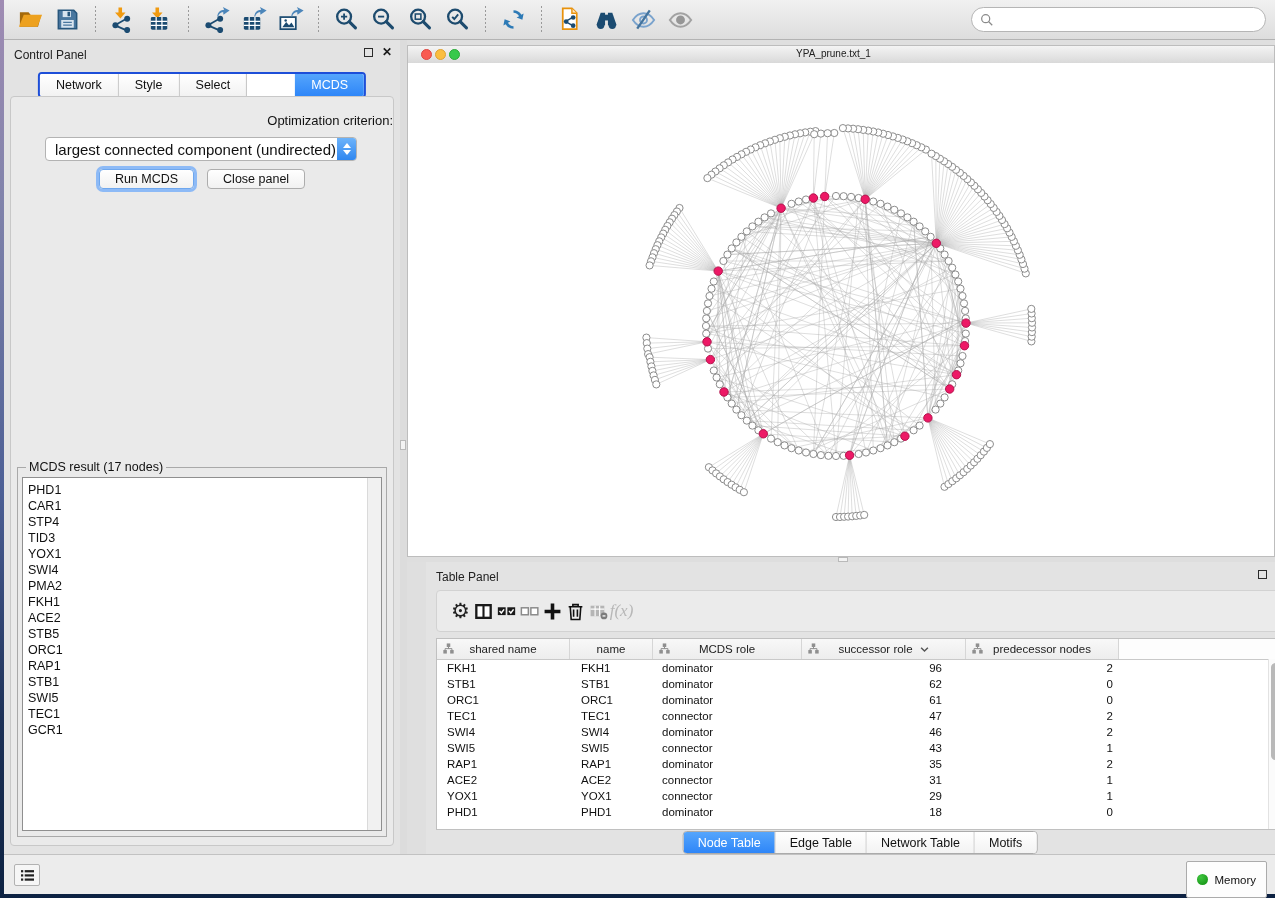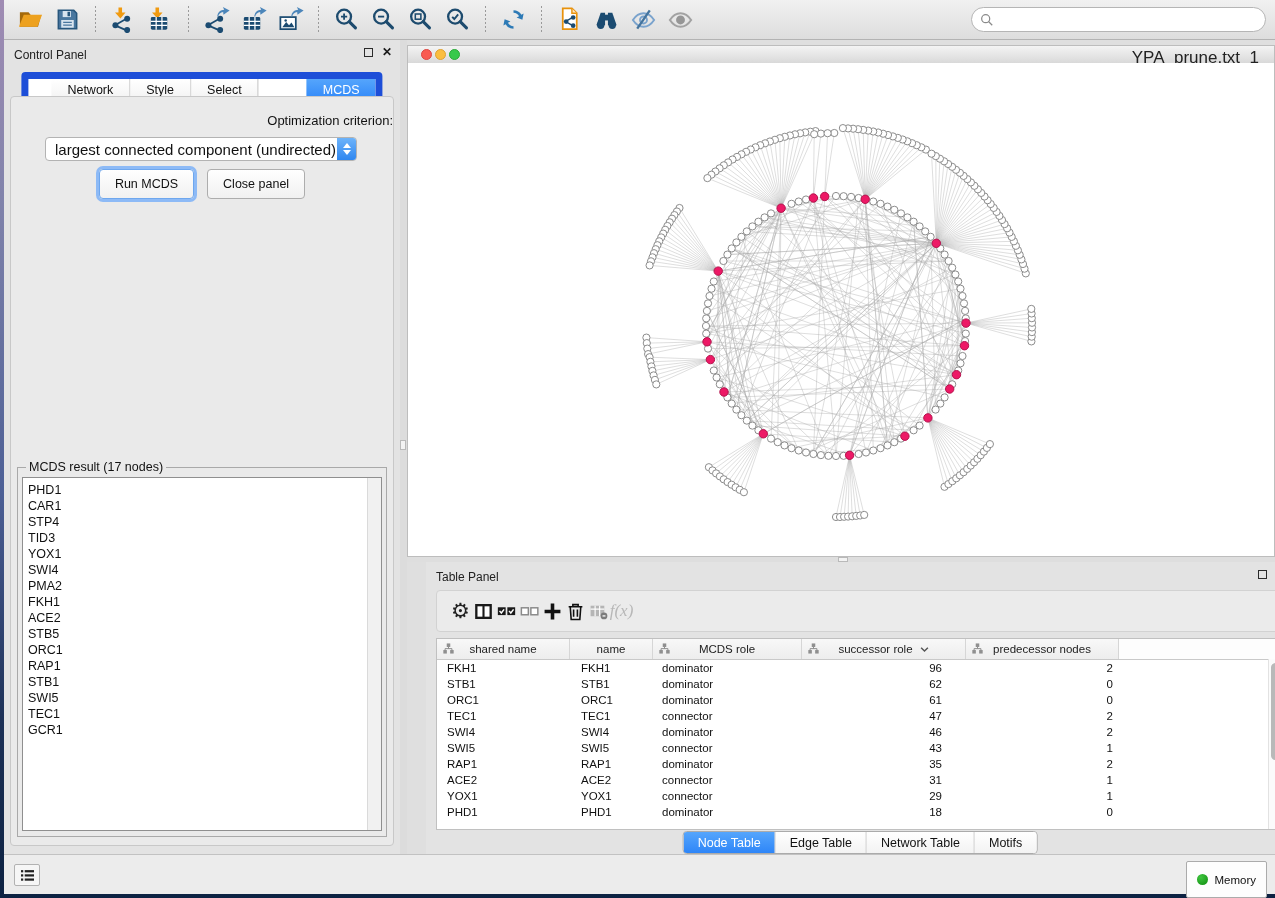--- a/index.html
+++ b/index.html
@@ -25,37 +25,37 @@
   .searchbox input{border:none;outline:none;flex:1;font:12.5px "Liberation Sans",sans-serif;background:transparent;height:20px;}
 
   
   #control-panel{position:absolute;left:0;top:40px;width:396px;bottom:39px;background:#e3e3e3;}
   .panel-titlebar{position:absolute;left:0;top:0;right:0;height:28px;}
   .panel-title{position:absolute;left:10px;top:8px;font-size:12px;color:#222;}
   .win-btns{position:absolute;right:8px;top:7px;display:flex;align-items:center;gap:9px;}
   .win-float{width:9px;height:9px;border:1.5px solid #2b2b2b;display:inline-block;box-sizing:border-box;}
   .win-close{font-size:12px;font-weight:bold;color:#1a1a1a;line-height:11px;}
   .cp-tabs{position:absolute;left:50%;transform:translateX(-50%);top:32px;height:22px;display:flex;
-    border:7px solid #1d4ed8;border-radius:4px;overflow:hidden;background:#fff;padding-left:23px;}
+    border:2px solid #1d4ed8;border-radius:4px;overflow:hidden;background:#fff;}
   .cp-tab{padding:0 16px;font-size:12.5px;color:#111;display:flex;align-items:center;
     background:linear-gradient(#ffffff,#f2f2f2);border-right:1px solid #c2c2c2;}
   .cp-tab:last-child{border-right:none;}
   .cp-tab.active{background:linear-gradient(#55a5fc,#2e86f8);color:#fff;margin-left:48px;}
   .cp-content{position:absolute;left:6px;right:6px;top:56px;bottom:8px;background:#eaeaea;
     border:1px solid #c8c8c8;border-radius:4px;}
   .opt-label{position:absolute;top:16px;left:0;right:0;text-align:right;font-size:13px;color:#111;}
   .dropdown{position:absolute;left:34px;top:40px;width:312px;height:24px;background:#fff;
     border:1px solid #b3b3b3;border-radius:4px;box-sizing:border-box;display:flex;align-items:center;}
   .dd-value{flex:1;font-size:15px;color:#111;padding-left:9px;white-space:nowrap;overflow:hidden;}
   .dd-stepper{width:19px;align-self:stretch;background:linear-gradient(#6db3fa,#2f87f0);
     border-radius:0 3px 3px 0;display:flex;flex-direction:column;align-items:center;justify-content:center;gap:2px;}
   .dd-up{width:0;height:0;border-left:4px solid transparent;border-right:4px solid transparent;border-bottom:5px solid #fff;}
   .dd-down{width:0;height:0;border-left:4px solid transparent;border-right:4px solid transparent;border-top:5px solid #fff;}
   .btn-row{position:absolute;top:72px;left:0;right:0;display:flex;justify-content:center;gap:13px;}
-  .mac-btn{height:30px;padding:0 15px;background:linear-gradient(#ffffff,#f1f1f1);border:1px solid #adadad;
+  .mac-btn{height:20px;padding:0 15px;background:linear-gradient(#ffffff,#f1f1f1);border:1px solid #adadad;
     border-radius:4px;font:12.5px "Liberation Sans",sans-serif;color:#111;}
   .mac-btn.focused{box-shadow:0 0 0 3px rgba(90,160,252,.65);border-color:#6ea7ee;}
   .fieldset{position:absolute;left:6px;right:6px;top:370px;bottom:8px;border:1px solid #a9a9a9;}
   .legend{position:absolute;top:-8px;left:8px;background:#eaeaea;padding:0 3px;font-size:12.5px;color:#111;}
   .result-list{position:absolute;left:4px;right:4px;top:9px;bottom:5px;background:#fff;
     border:1px solid #8f8f8f;overflow:hidden;}
   .result-item{font-size:12.5px;color:#111;line-height:16px;padding-left:5px;}
   .result-list .pad{height:4px;}
   .result-scroll{position:absolute;right:5px;top:10px;bottom:6px;width:13px;background:#f1f1f1;border-left:1px solid #dadada;}
 
@@ -65,21 +65,21 @@
 
   
   #network-panel{position:absolute;left:403px;top:45px;width:868px;height:512px;background:#fff;
     border:1px solid #bdbdbd;box-sizing:border-box;}
   .net-titlebar{position:absolute;left:0;top:0;right:0;height:17px;
     background:linear-gradient(#f4f4f4,#d9d9d9);border-bottom:1px solid #bcbcbc;}
   .tl{position:absolute;top:3px;width:11px;height:11px;border-radius:50%;display:inline-block;box-sizing:border-box;}
   .tl.red{left:13px;background:#f95b52;border:1px solid #dd4742;}
   .tl.yellow{left:27px;background:#fbbe3f;border:1px solid #dfa133;}
   .tl.green{left:41px;background:#37c94b;border:1px solid #29ab37;}
-  .net-title{position:absolute;left:0;right:15px;top:2px;text-align:right;font-size:17px;color:#222;}
+  .net-title{position:absolute;left:0;right:15px;top:2px;text-align:center;font-size:10px;color:#222;}
   #network-canvas{position:absolute;left:0;top:17px;width:866px;height:493px;background:#fff;}
 
   
   #h-splitter{position:absolute;left:403px;top:557px;width:868px;height:5px;background:#dedede;}
   #h-splitter .handle-h{position:absolute;left:431px;top:0;width:10px;height:5px;background:#f3f3f3;border:1px solid #b9b9b9;box-sizing:border-box;}
 
   
   #table-panel{position:absolute;left:422px;top:562px;width:868px;height:292px;background:#e3e3e3;}
   #tp-toolbar{position:absolute;left:10px;right:10px;top:28px;height:42px;background:#ebebeb;
     border:1px solid #d2d2d2;border-radius:4px;display:flex;align-items:center;padding-left:12px;box-sizing:border-box;}

